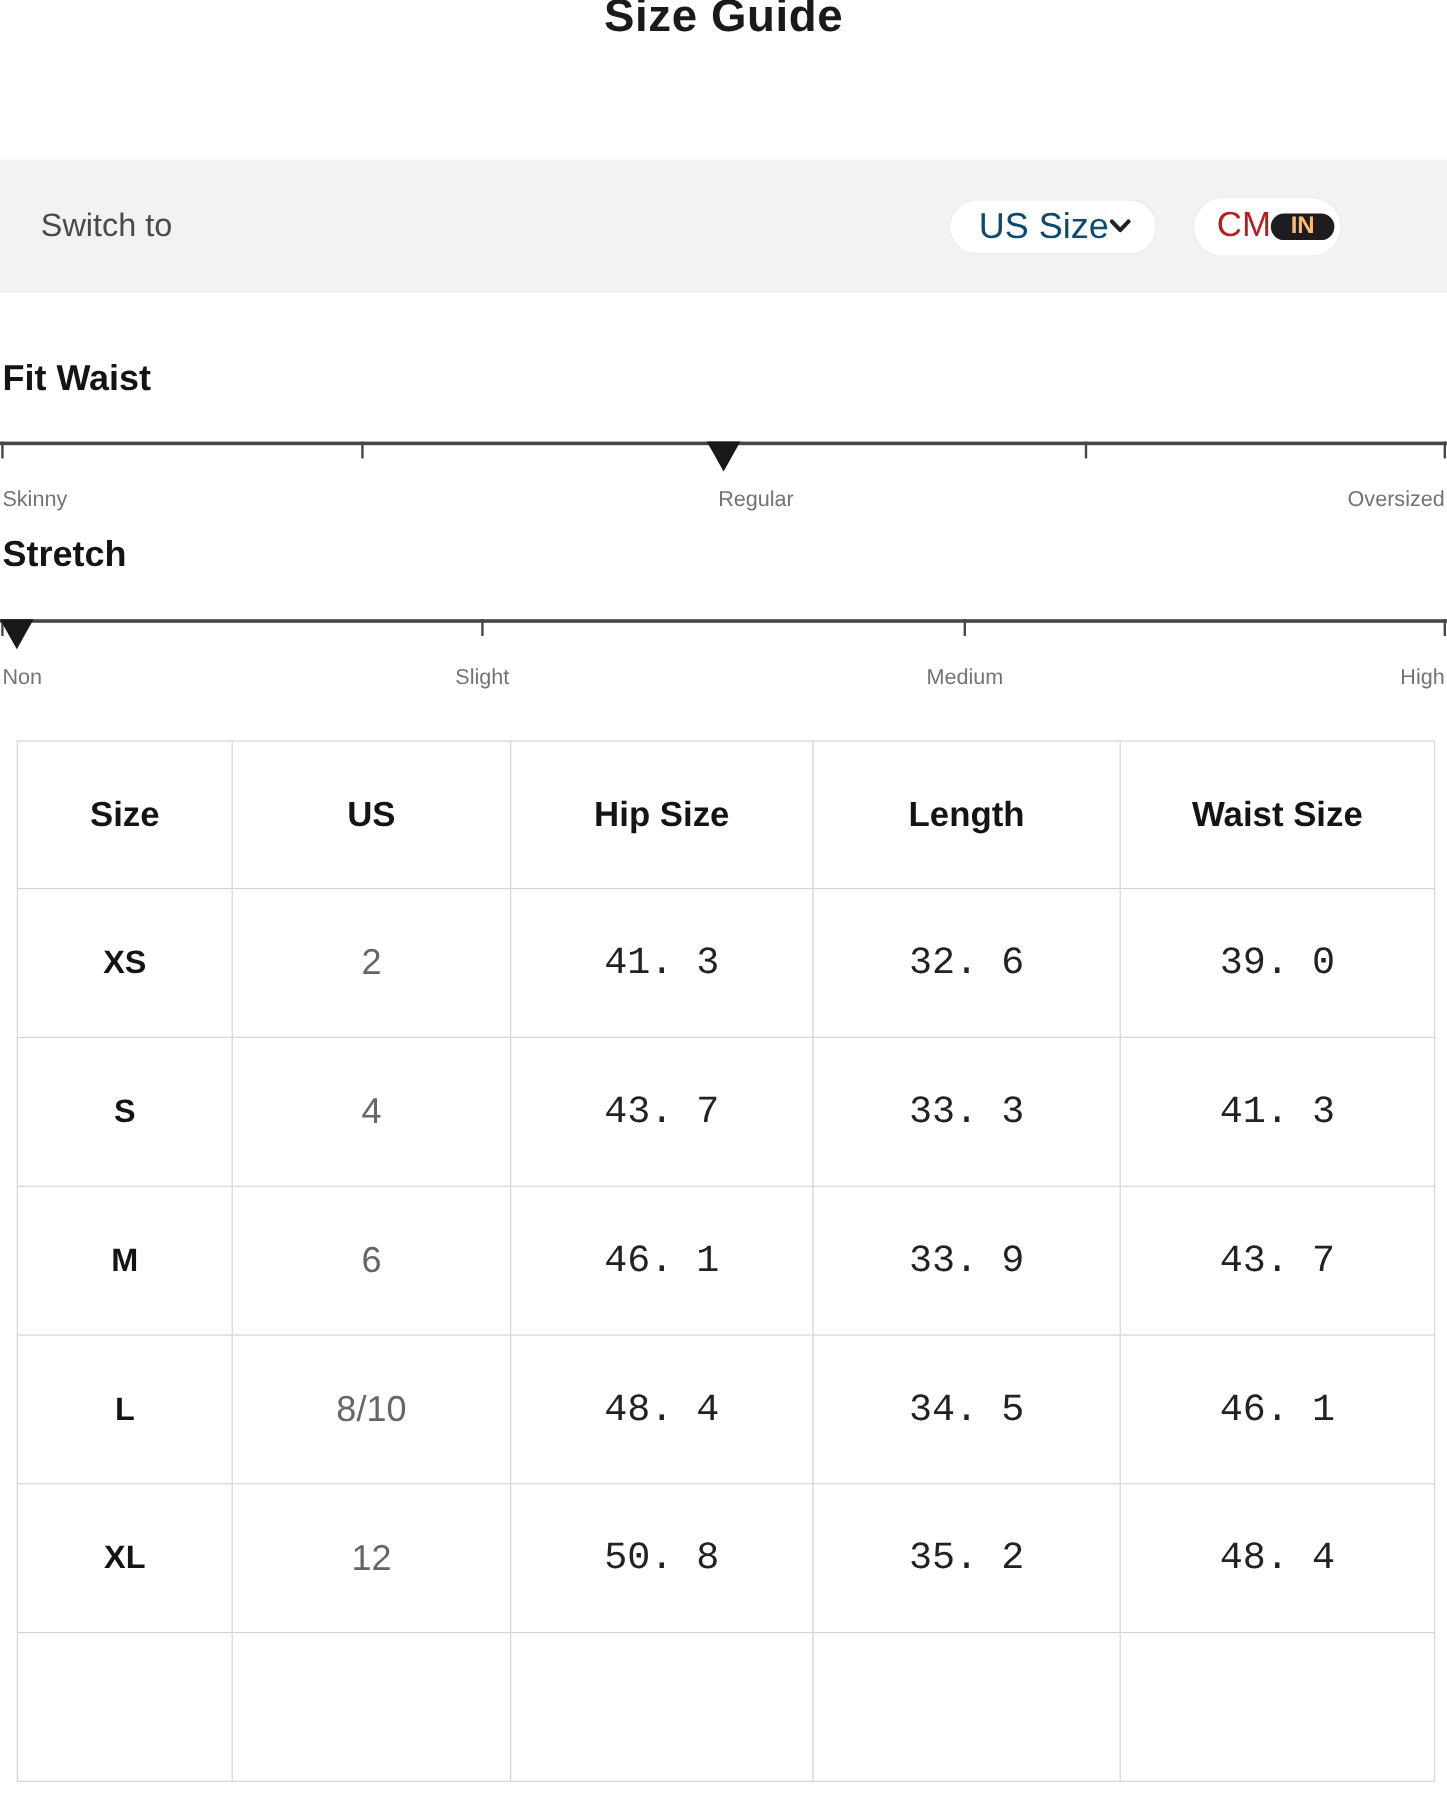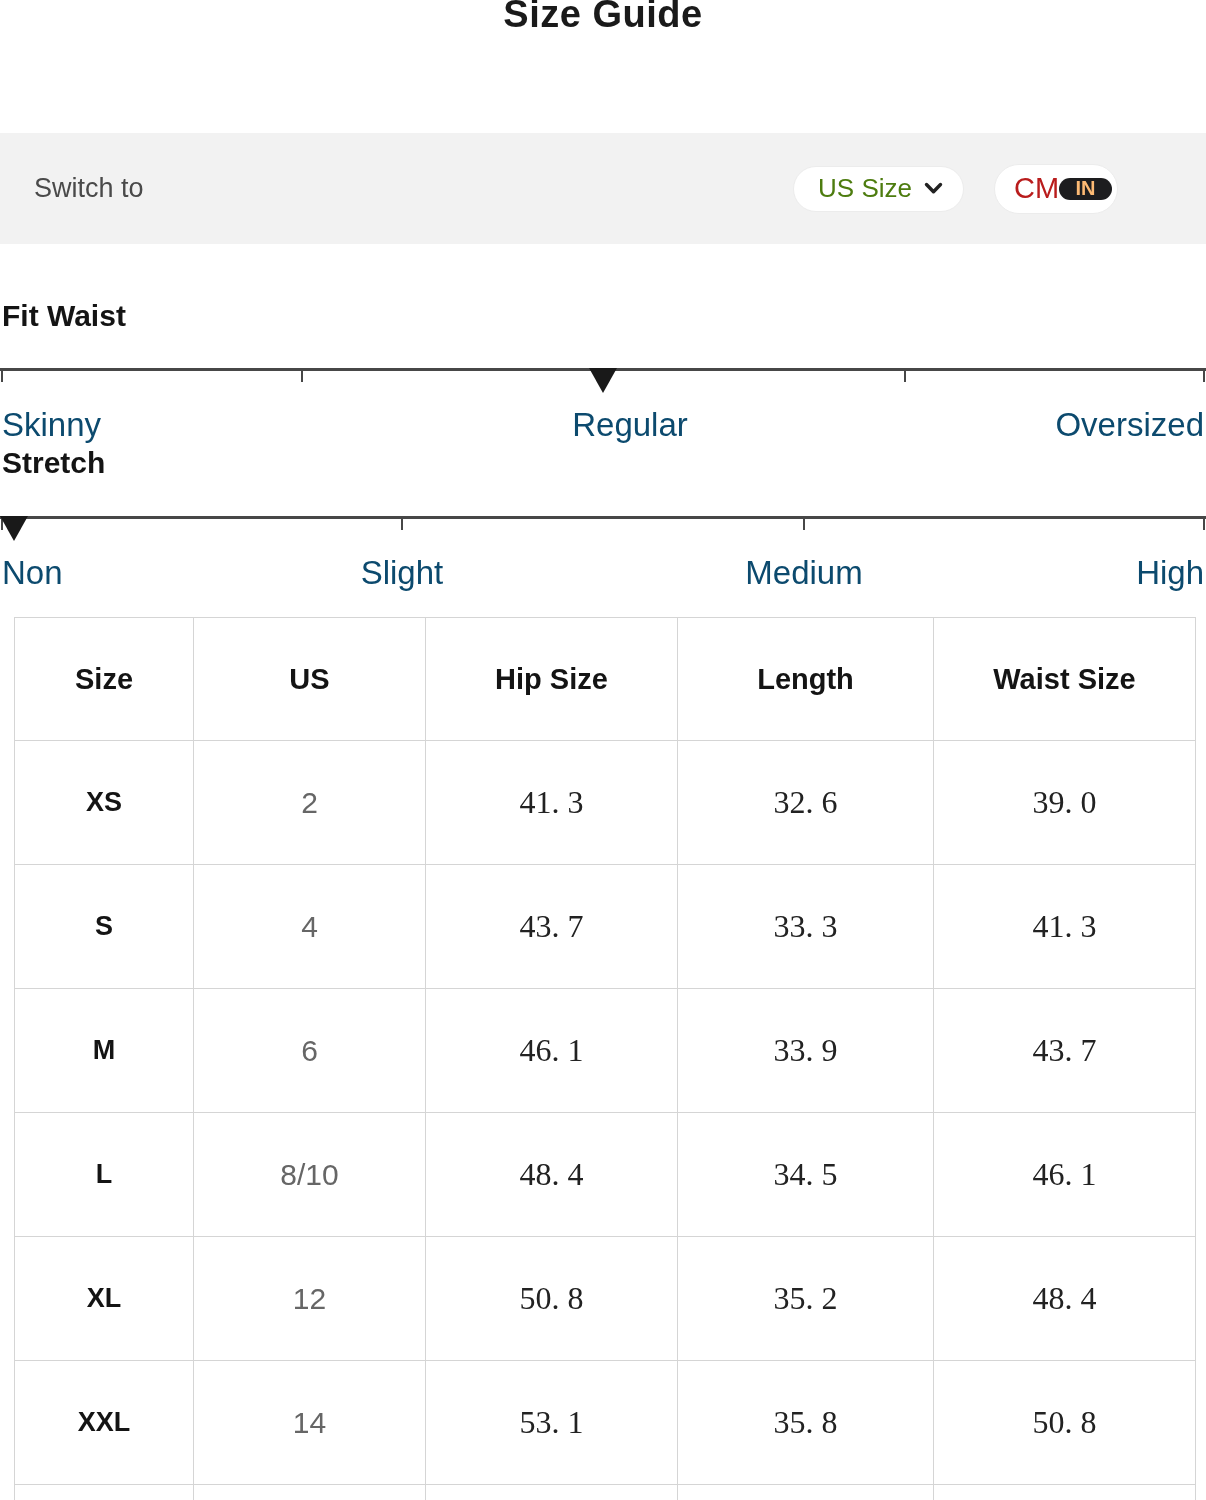--- a/index.html
+++ b/index.html
@@ -21,22 +21,22 @@
   .toolbar {
     position:absolute; top:133px; left:0; width:1206px; height:111px;
     background:#f2f2f2; display:flex; align-items:center;
     padding:0 88px 0 34px;
   }
   .switch-label { font-size:27px; color:#4a4a4a; }
   .toolbar-right { margin-left:auto; display:flex; align-items:center; gap:30px; }
   .pill-select {
     height:46px; min-width:168px; padding:0 20px 0 24px;
     background:#fff; border:1px solid #ececec; border-radius:23px;
-    display:flex; align-items:center; justify-content:center; gap:12px;
-    font-size:26px; color:#4d7c0f; cursor:pointer;
+    display:flex; align-items:center; justify-content:center; gap:0;
+    font-size:30px; color:#0c4a6e; cursor:pointer;
     font-family:"Liberation Sans", sans-serif;
   }
   .unit-toggle {
     height:50px; width:124px; background:#fff; border:1px solid #ececec;
     border-radius:25px; display:flex; align-items:center;
     padding:0 5px 0 19px; cursor:pointer;
   }
   .unit-cm { font-size:29px; color:#b91c1c;text-align:center; }
   .unit-in {
     margin-left:auto; width:54px; height:22px; border-radius:19px;
@@ -55,35 +55,35 @@
   .slider { position:absolute; left:0; width:1206px; height:78px; }
   #slider-fit { top:368px; }
   #slider-stretch { top:516px; }
   .s-line { position:absolute; top:0; left:0; right:0; height:3px; background:#474747; }
   .s-tick { position:absolute; top:0; width:2px; height:14px; background:#474747; }
   .s-marker {
     position:absolute; top:0; width:0; height:0;
     border-left:14px solid transparent; border-right:14px solid transparent;
     border-top:25px solid #191919;
   }
-  .s-label { position:absolute; top:38px; font-size:33px; color:#0c4a6e; white-space:nowrap; }
+  .s-label { position:absolute; top:38px; font-size:18px; color:#737373; white-space:nowrap; }
 
   
   .size-table-wrap { position:absolute; top:617px; left:14px; width:1181px; }
   table.size-table { border-collapse:collapse; table-layout:fixed; width:1181px; }
   .size-table th, .size-table td {
     border:1px solid #d5d5d5; text-align:center; vertical-align:middle;
     background:#fff; overflow:hidden;
   }
   .size-table thead tr { height:123px; }
   .size-table tbody tr { height:124px; }
   .size-table th { font-size:29px; font-weight:700; color:#141414; }
   td.c-size { font-size:27px; font-weight:700; color:#141414; }
   td.c-us   { font-size:30px; color:#666; font-weight:400; }
-  td.c-num  { font-size:32px; color:#222; font-family:Liberation Serif, serif; }
+  td.c-num  { font-size:32px; color:#222; font-family:Liberation Mono, monospace; }
 </style>
 </head>
 <body>
 
 <div class="page">
 
   <h1 class="title">Size Guide</h1>
 
   <div class="toolbar">
     <span class="switch-label">Switch to</span>
@@ -179,27 +179,20 @@
             <td class="c-num">46. 1</td>
           </tr>
           <tr>
             <td class="c-size">XL</td>
             <td class="c-us">12</td>
             <td class="c-num">50. 8</td>
             <td class="c-num">35. 2</td>
             <td class="c-num">48. 4</td>
           </tr>
           <tr>
-            <td class="c-size">XXL</td>
-            <td class="c-us">14</td>
-            <td class="c-num">53. 1</td>
-            <td class="c-num">35. 8</td>
-            <td class="c-num">50. 8</td>
-          </tr>
-          <tr>
             <td></td>
             <td></td>
             <td></td>
             <td></td>
             <td></td>
           </tr>
         </tbody>
     </table>
   </div>
 

